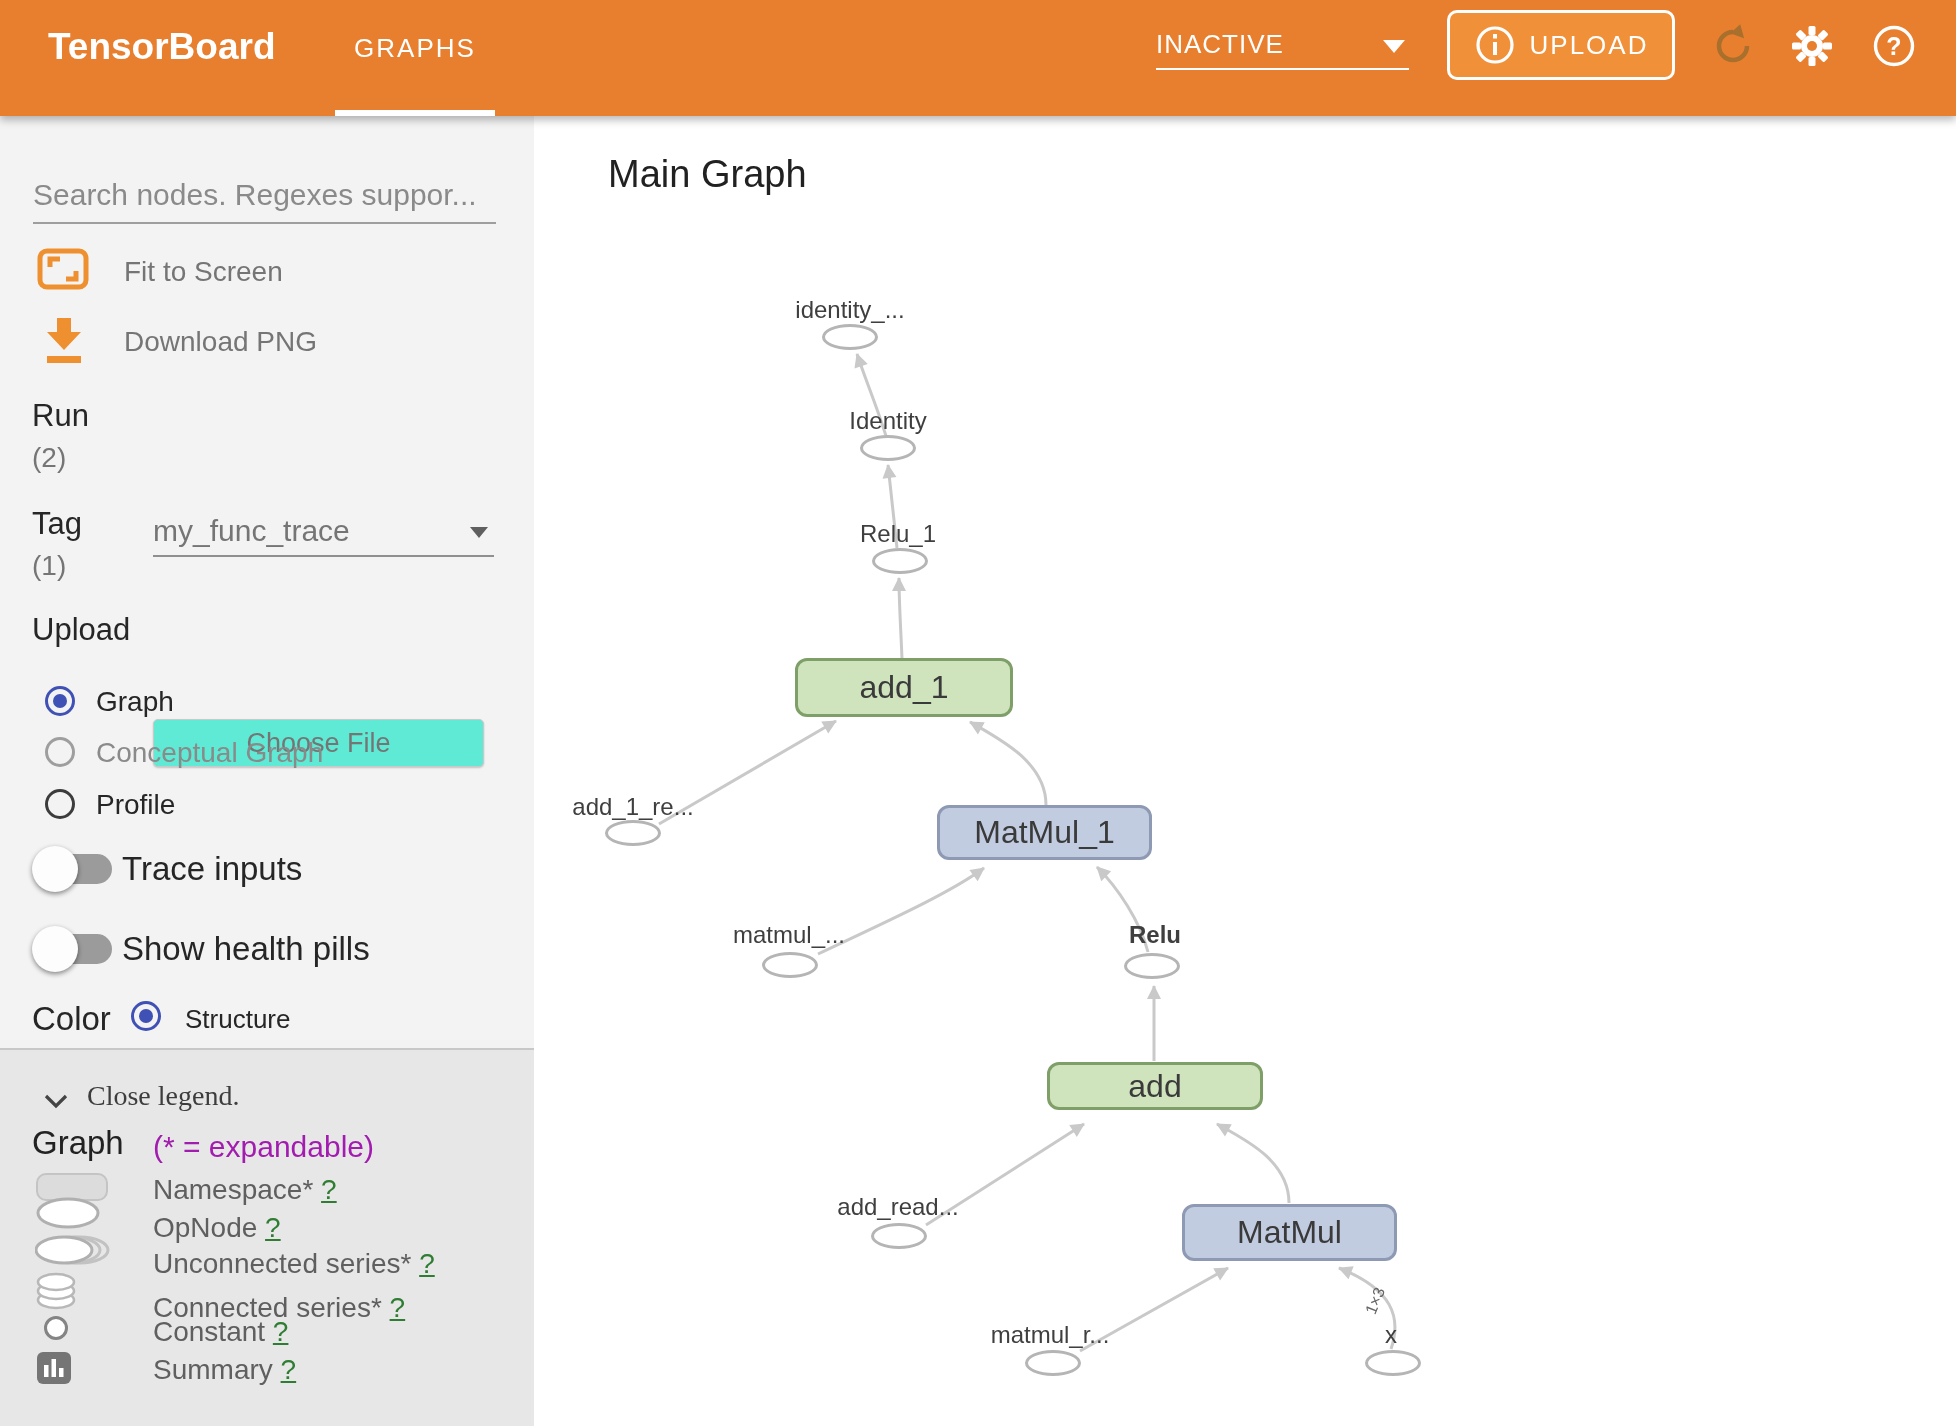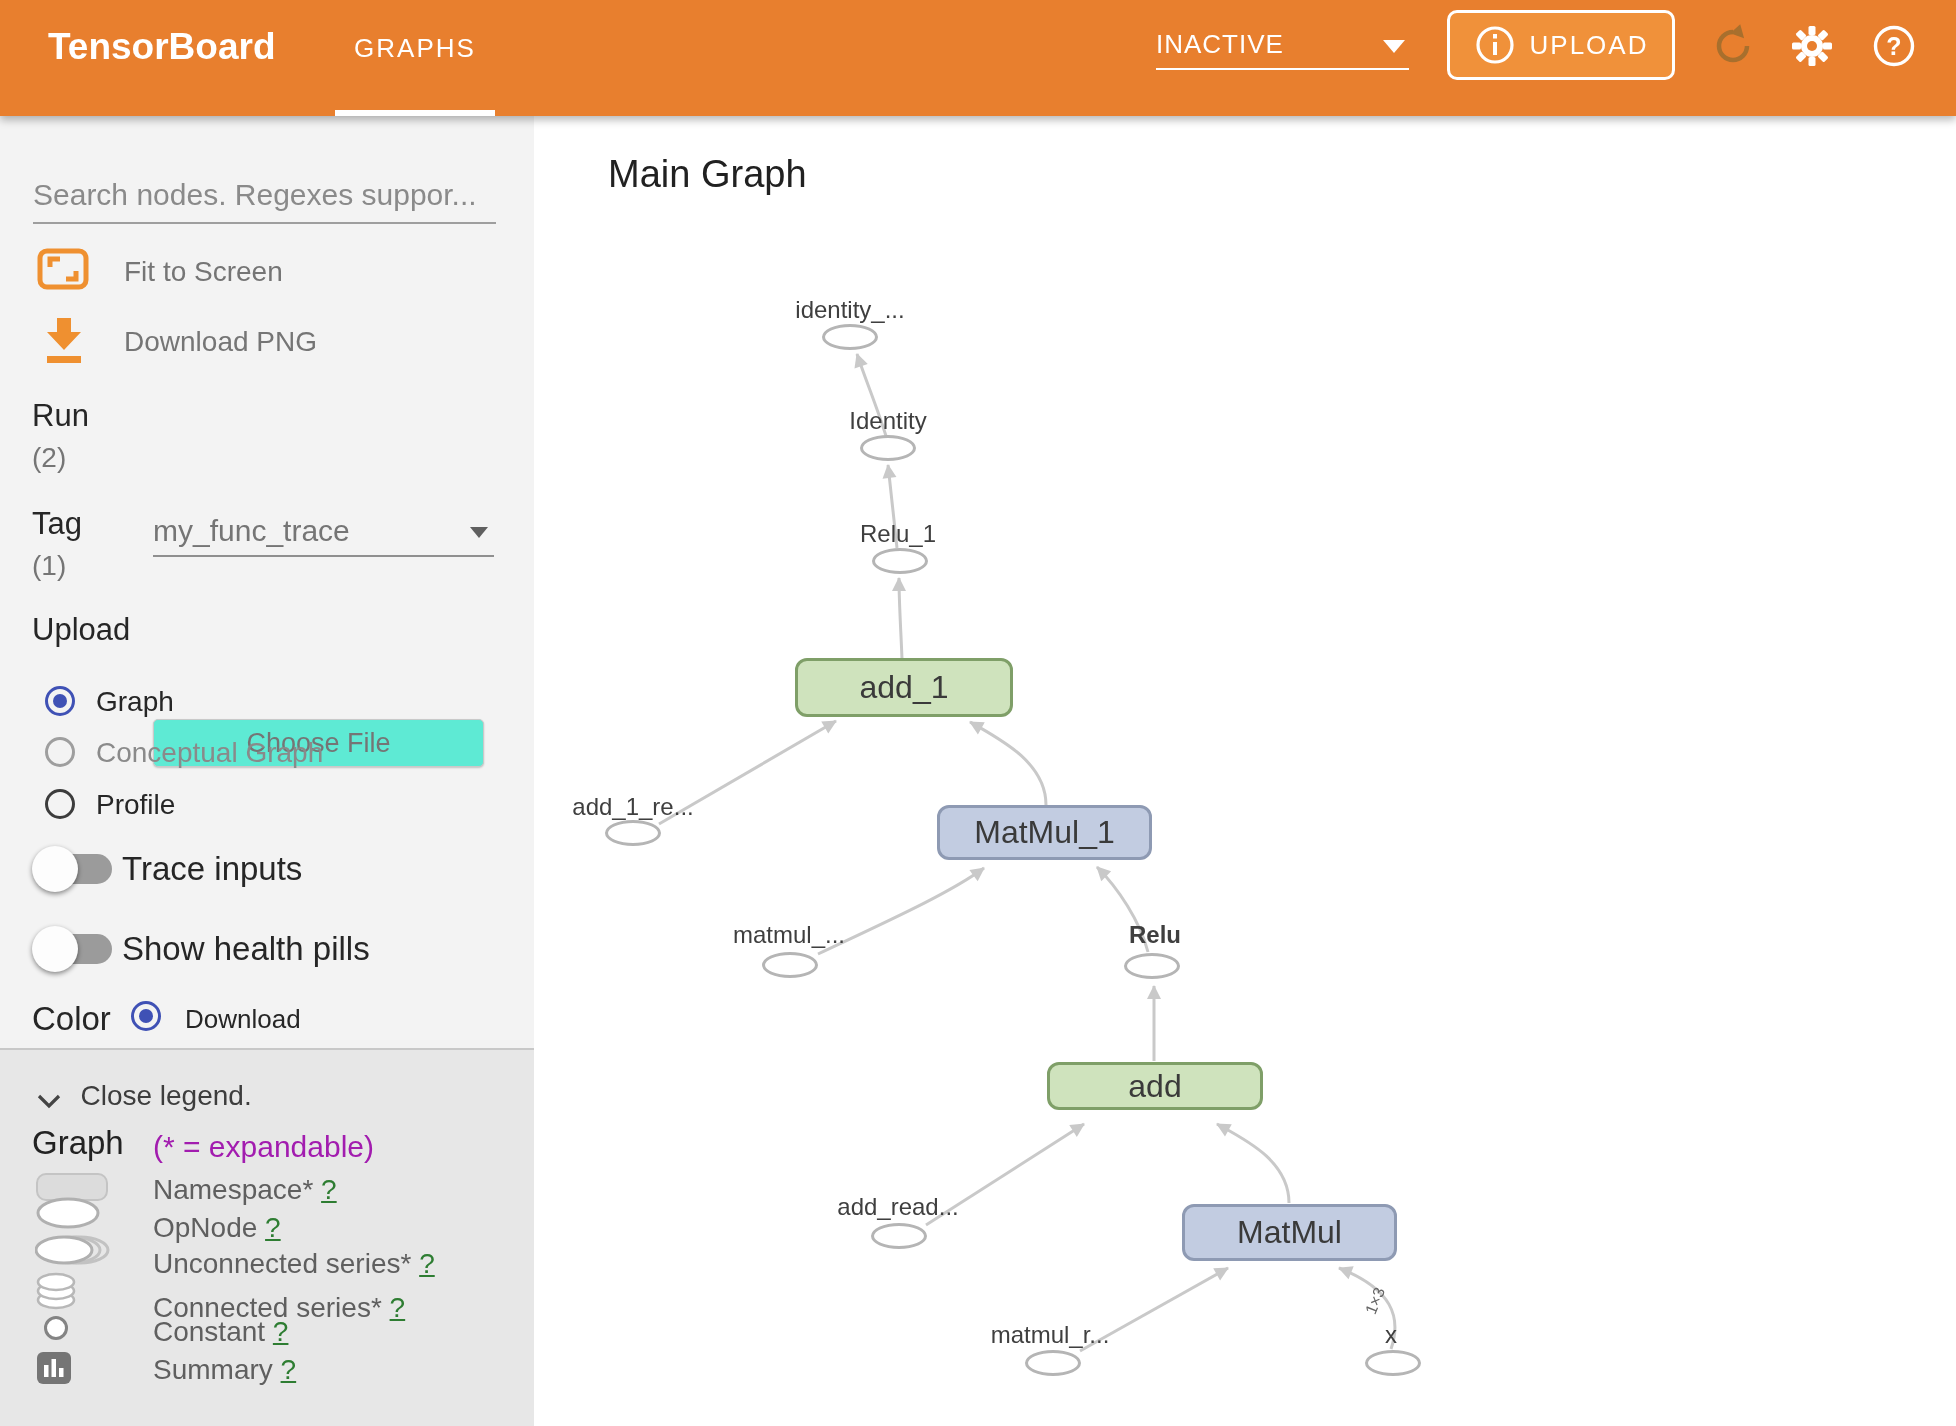--- a/index.html
+++ b/index.html
@@ -181,25 +181,25 @@
   </div>
   <div class="toggle-row" style="top:802px;">
     <div class="toggle-track"></div>
     <div class="toggle-knob"></div>
     <div class="toggle-lbl">Show health pills</div>
   </div>
 
   <div class="field-label" style="top:884px; font-size:33px;">Color</div>
   <div class="radio-row" style="top:884px; left:86px;">
     <div class="radio-circ radio-on" style="left:45px; top:1px;"></div>
-    <div class="radio-lbl" style="left:99px; top:4px; font-size:26px;">Download</div>
+    <div class="radio-lbl" style="left:99px; top:4px; font-size:26px;">Structure</div>
   </div>
 
   <div id="legend">
-    <div class="leg-abs" style="left:36px; top:30px; cursor:pointer;">
+    <div class="leg-abs" style="left:43px; top:30px; cursor:pointer;font-family:Liberation Serif, serif;">
       <svg width="26" height="16" viewBox="0 0 26 16" style="vertical-align:middle;">
         <polyline points="3,3 13,13 23,3" fill="none" stroke="#444" stroke-width="3.2"></polyline>
       </svg>
       <span class="leg-label" style="color:#3d3d3d; margin-left:14px;">Close legend.</span>
     </div>
     <div class="leg-abs" style="left:32px; top:74px; font-size:33px; color:#222;">Graph</div>
     <div class="leg-abs" style="left:153px; top:80px; font-size:30px; color:#a21caf;">(* = expandable)</div>
 
     <div class="leg-abs" style="left:36px; top:123px; width:72px; height:28px; border-radius:10px; background:#dcdcdc; border:2px solid #c4c4c4;"></div>
     <div class="leg-abs leg-label" style="left:153px; top:124px;">

